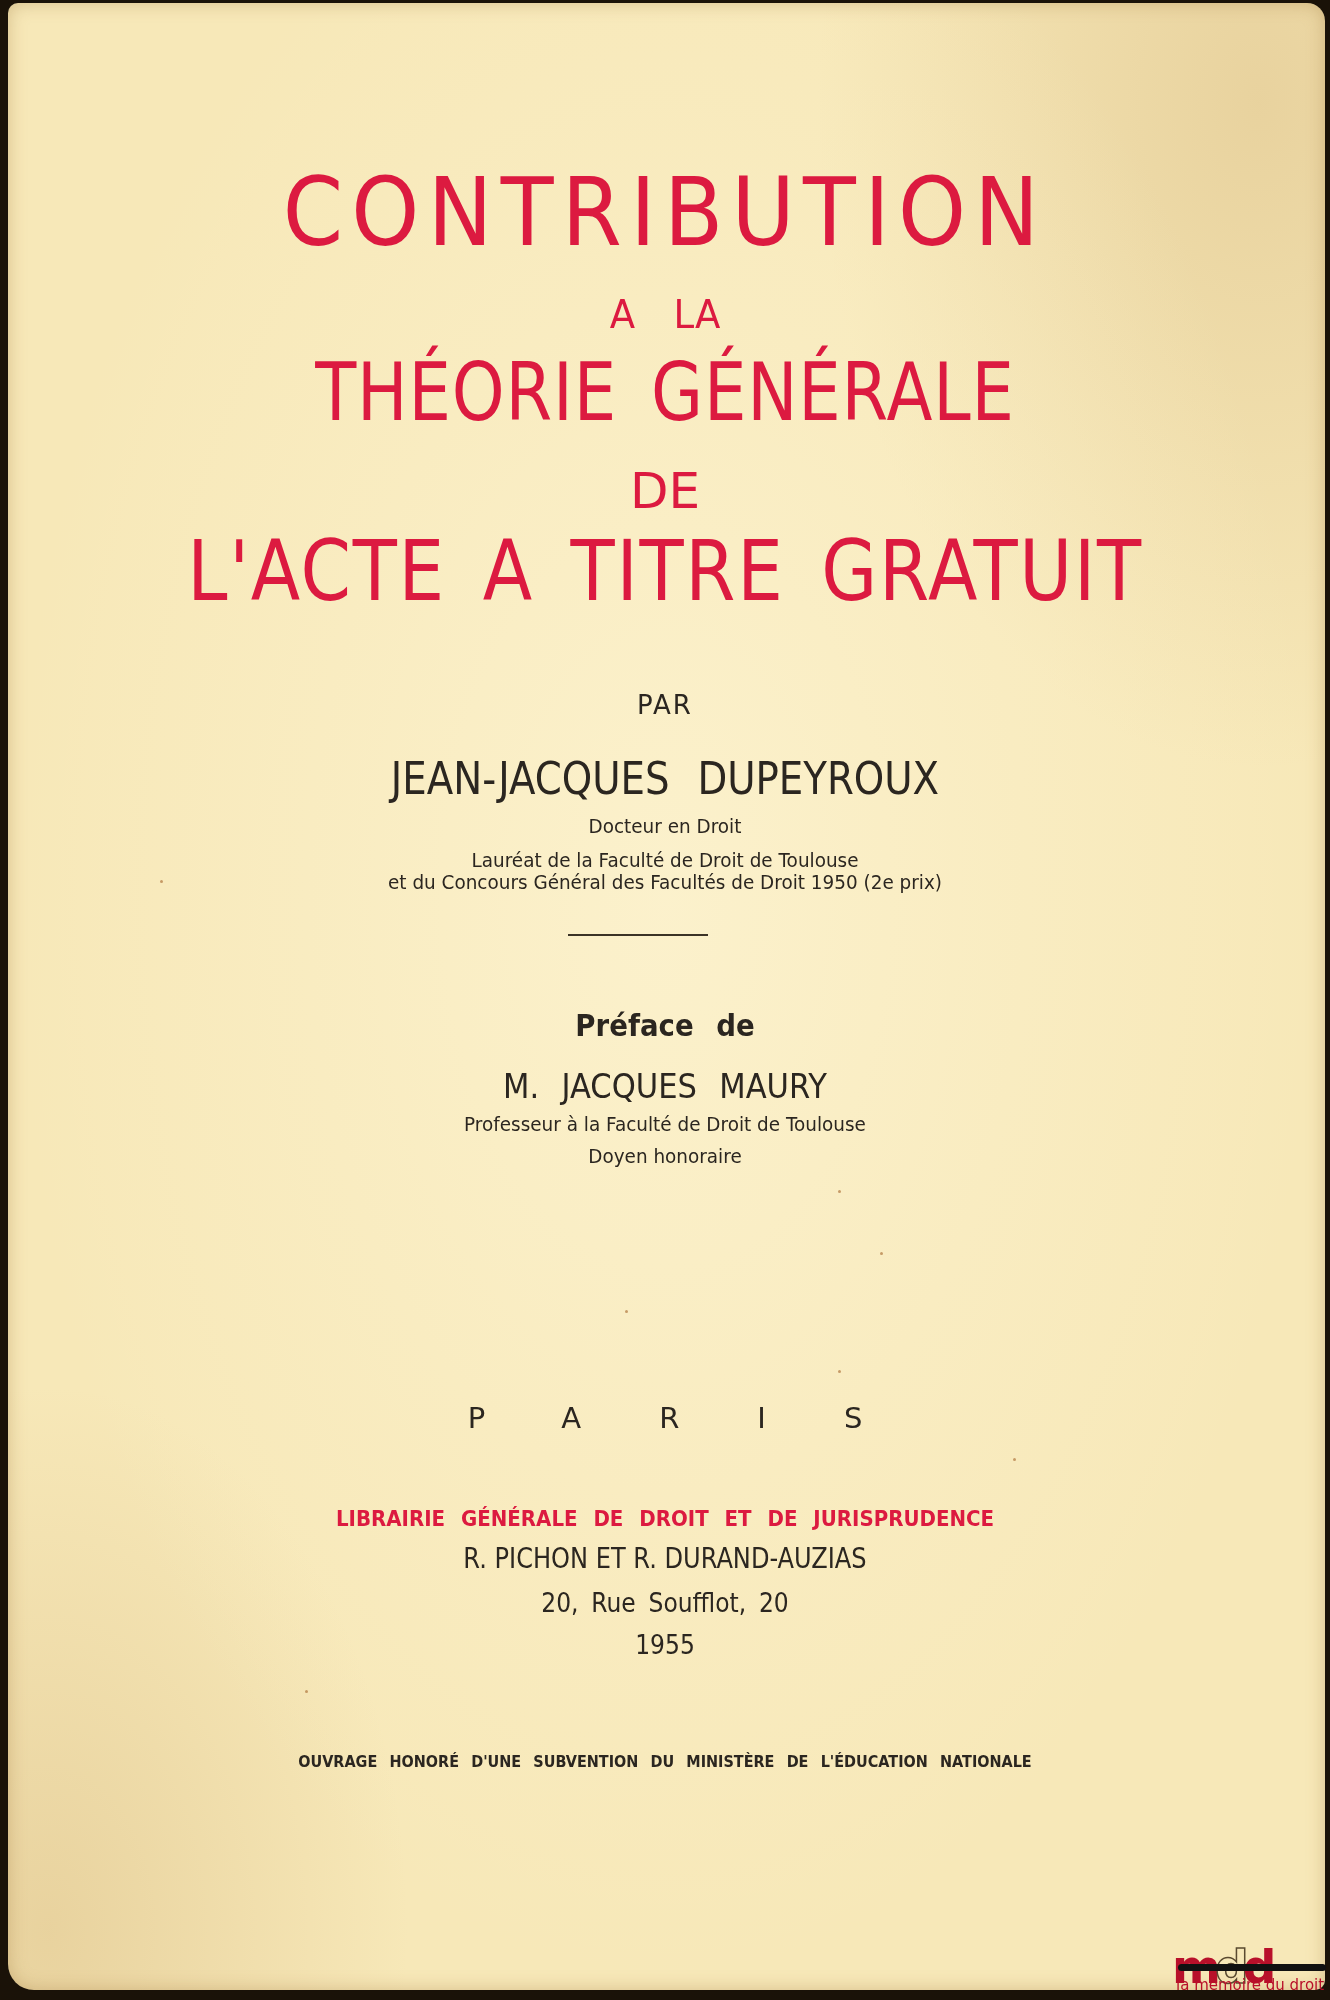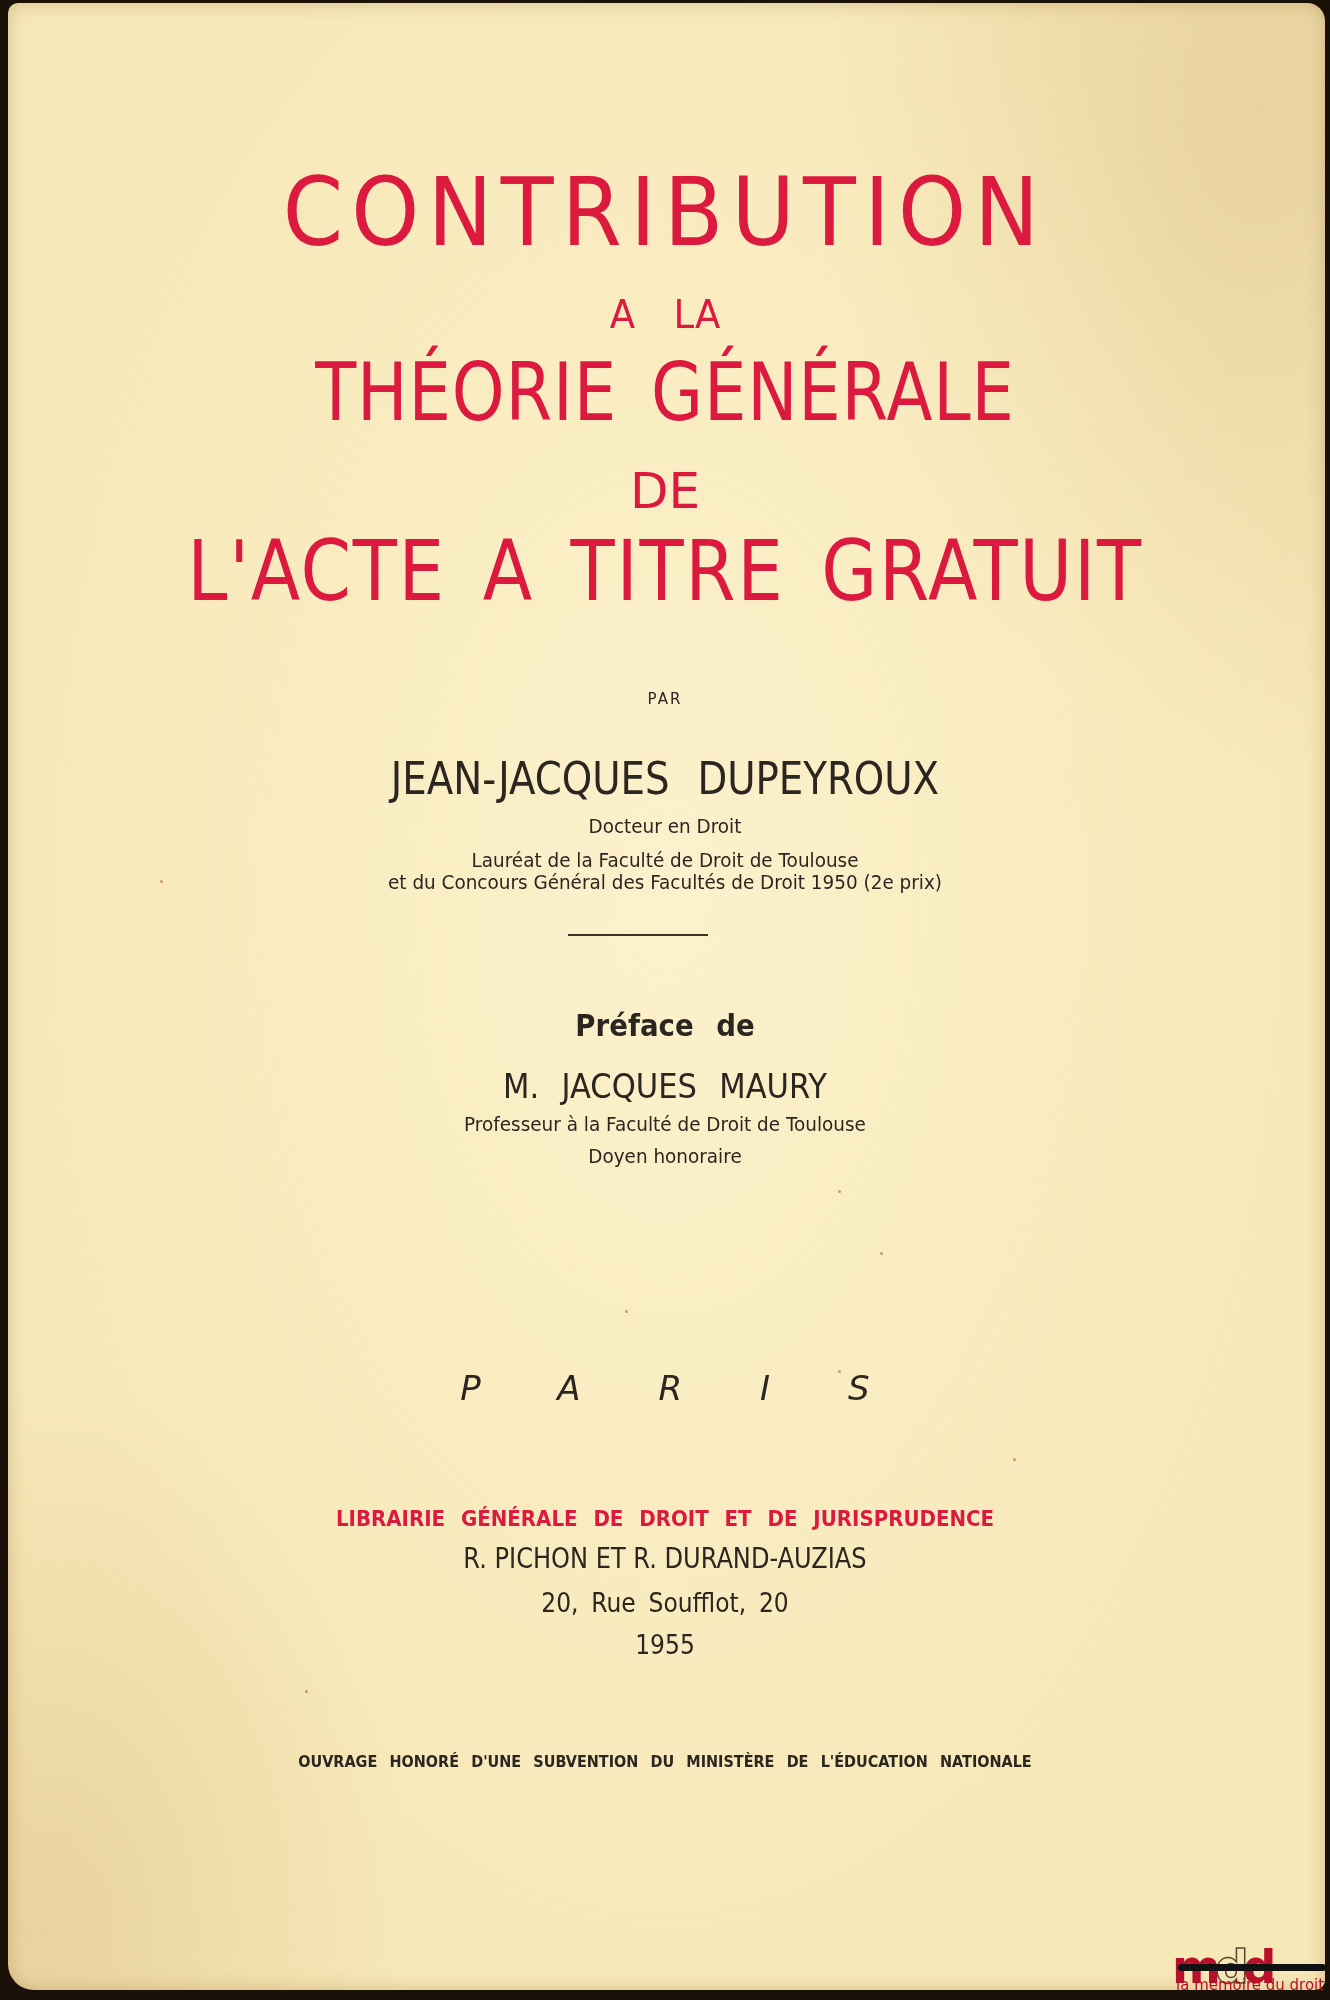--- a/index.html
+++ b/index.html
@@ -22,33 +22,33 @@
       position: absolute; left: 0; width: 1330px; text-align: center; white-space: nowrap;
     }
     .red { color: #dc1a40; }
     .ink { color: #2b2620; }
     .title { font-family: "DejaVu Sans", sans-serif; font-weight: normal; }
     #t1 { top: 158px; font-size: 94px; letter-spacing: 9px; transform: scaleX(0.92); }
     #t2 { top: 292px; font-size: 39px; word-spacing: 28px; transform: scaleX(0.95); }
     #t3 { top: 346px; font-size: 80px; word-spacing: 14px; transform: scaleX(0.84); letter-spacing: 1px; }
     #t4 { top: 462px; font-size: 50px; }
     #t5 { top: 522px; font-size: 84px; word-spacing: 14px; transform: scaleX(0.86); letter-spacing: 2px; }
-    #par { top: 690px; font-size: 15px; letter-spacing: 2px; }
+    #par { top: 690px; font-size: 26px; letter-spacing: 2px; }
     #author { top: 752px; font-size: 45px; word-spacing: 18px; transform: scaleX(0.86); }
     #deg1 { top: 814px; font-size: 20px; transform: scaleX(0.92); }
     #deg2 { top: 848px; font-size: 20px; transform: scaleX(0.92); }
     #deg3 { top: 870px; font-size: 20px; transform: scaleX(0.92); }
     #rule {
       position: absolute; left: 568px; top: 934px; width: 140px; height: 2px; background: #3b3326;
     }
     #preface { top: 1008px; font-size: 30px; font-weight: bold; word-spacing: 14px; transform: scaleX(0.92); }
     #prefauthor { top: 1066px; font-size: 34px; word-spacing: 14px; transform: scaleX(0.9); }
     #prefrole1 { top: 1112px; font-size: 20px; transform: scaleX(0.92); }
     #prefrole2 { top: 1144px; font-size: 20px; transform: scaleX(0.92); }
-    #paris { top: 1368px; font-size: 34px; letter-spacing: 78px; text-indent: 78px; font-style: italic; }
+    #paris { top: 1401px; font-size: 29px; letter-spacing: 78px; text-indent: 78px; }
     #publisher { top: 1506px; font-size: 22px; font-weight: bold; word-spacing: 10px; transform: scaleX(0.9); }
     #editors { top: 1542px; font-size: 28px; transform: scaleX(0.86); }
     #address { top: 1588px; font-size: 26px; word-spacing: 6px; transform: scaleX(0.9); }
     #year { top: 1630px; font-size: 26px; transform: scaleX(0.9); }
     #footer { top: 1752px; font-size: 16px; font-weight: bold; word-spacing: 8px; transform: scaleX(0.9); }
     .logo { position: absolute; left: 1172px; top: 1888px; width: 156px; height: 112px; }
     .logo-mark {
       position: absolute; left: 0; top: 16px; width: 156px; height: 62px;
       font-family: "DejaVu Sans", sans-serif; font-size: 47px; font-weight: bold;
       letter-spacing: -6px; line-height: 62px; color: #b8102a; margin-top: 32px;

